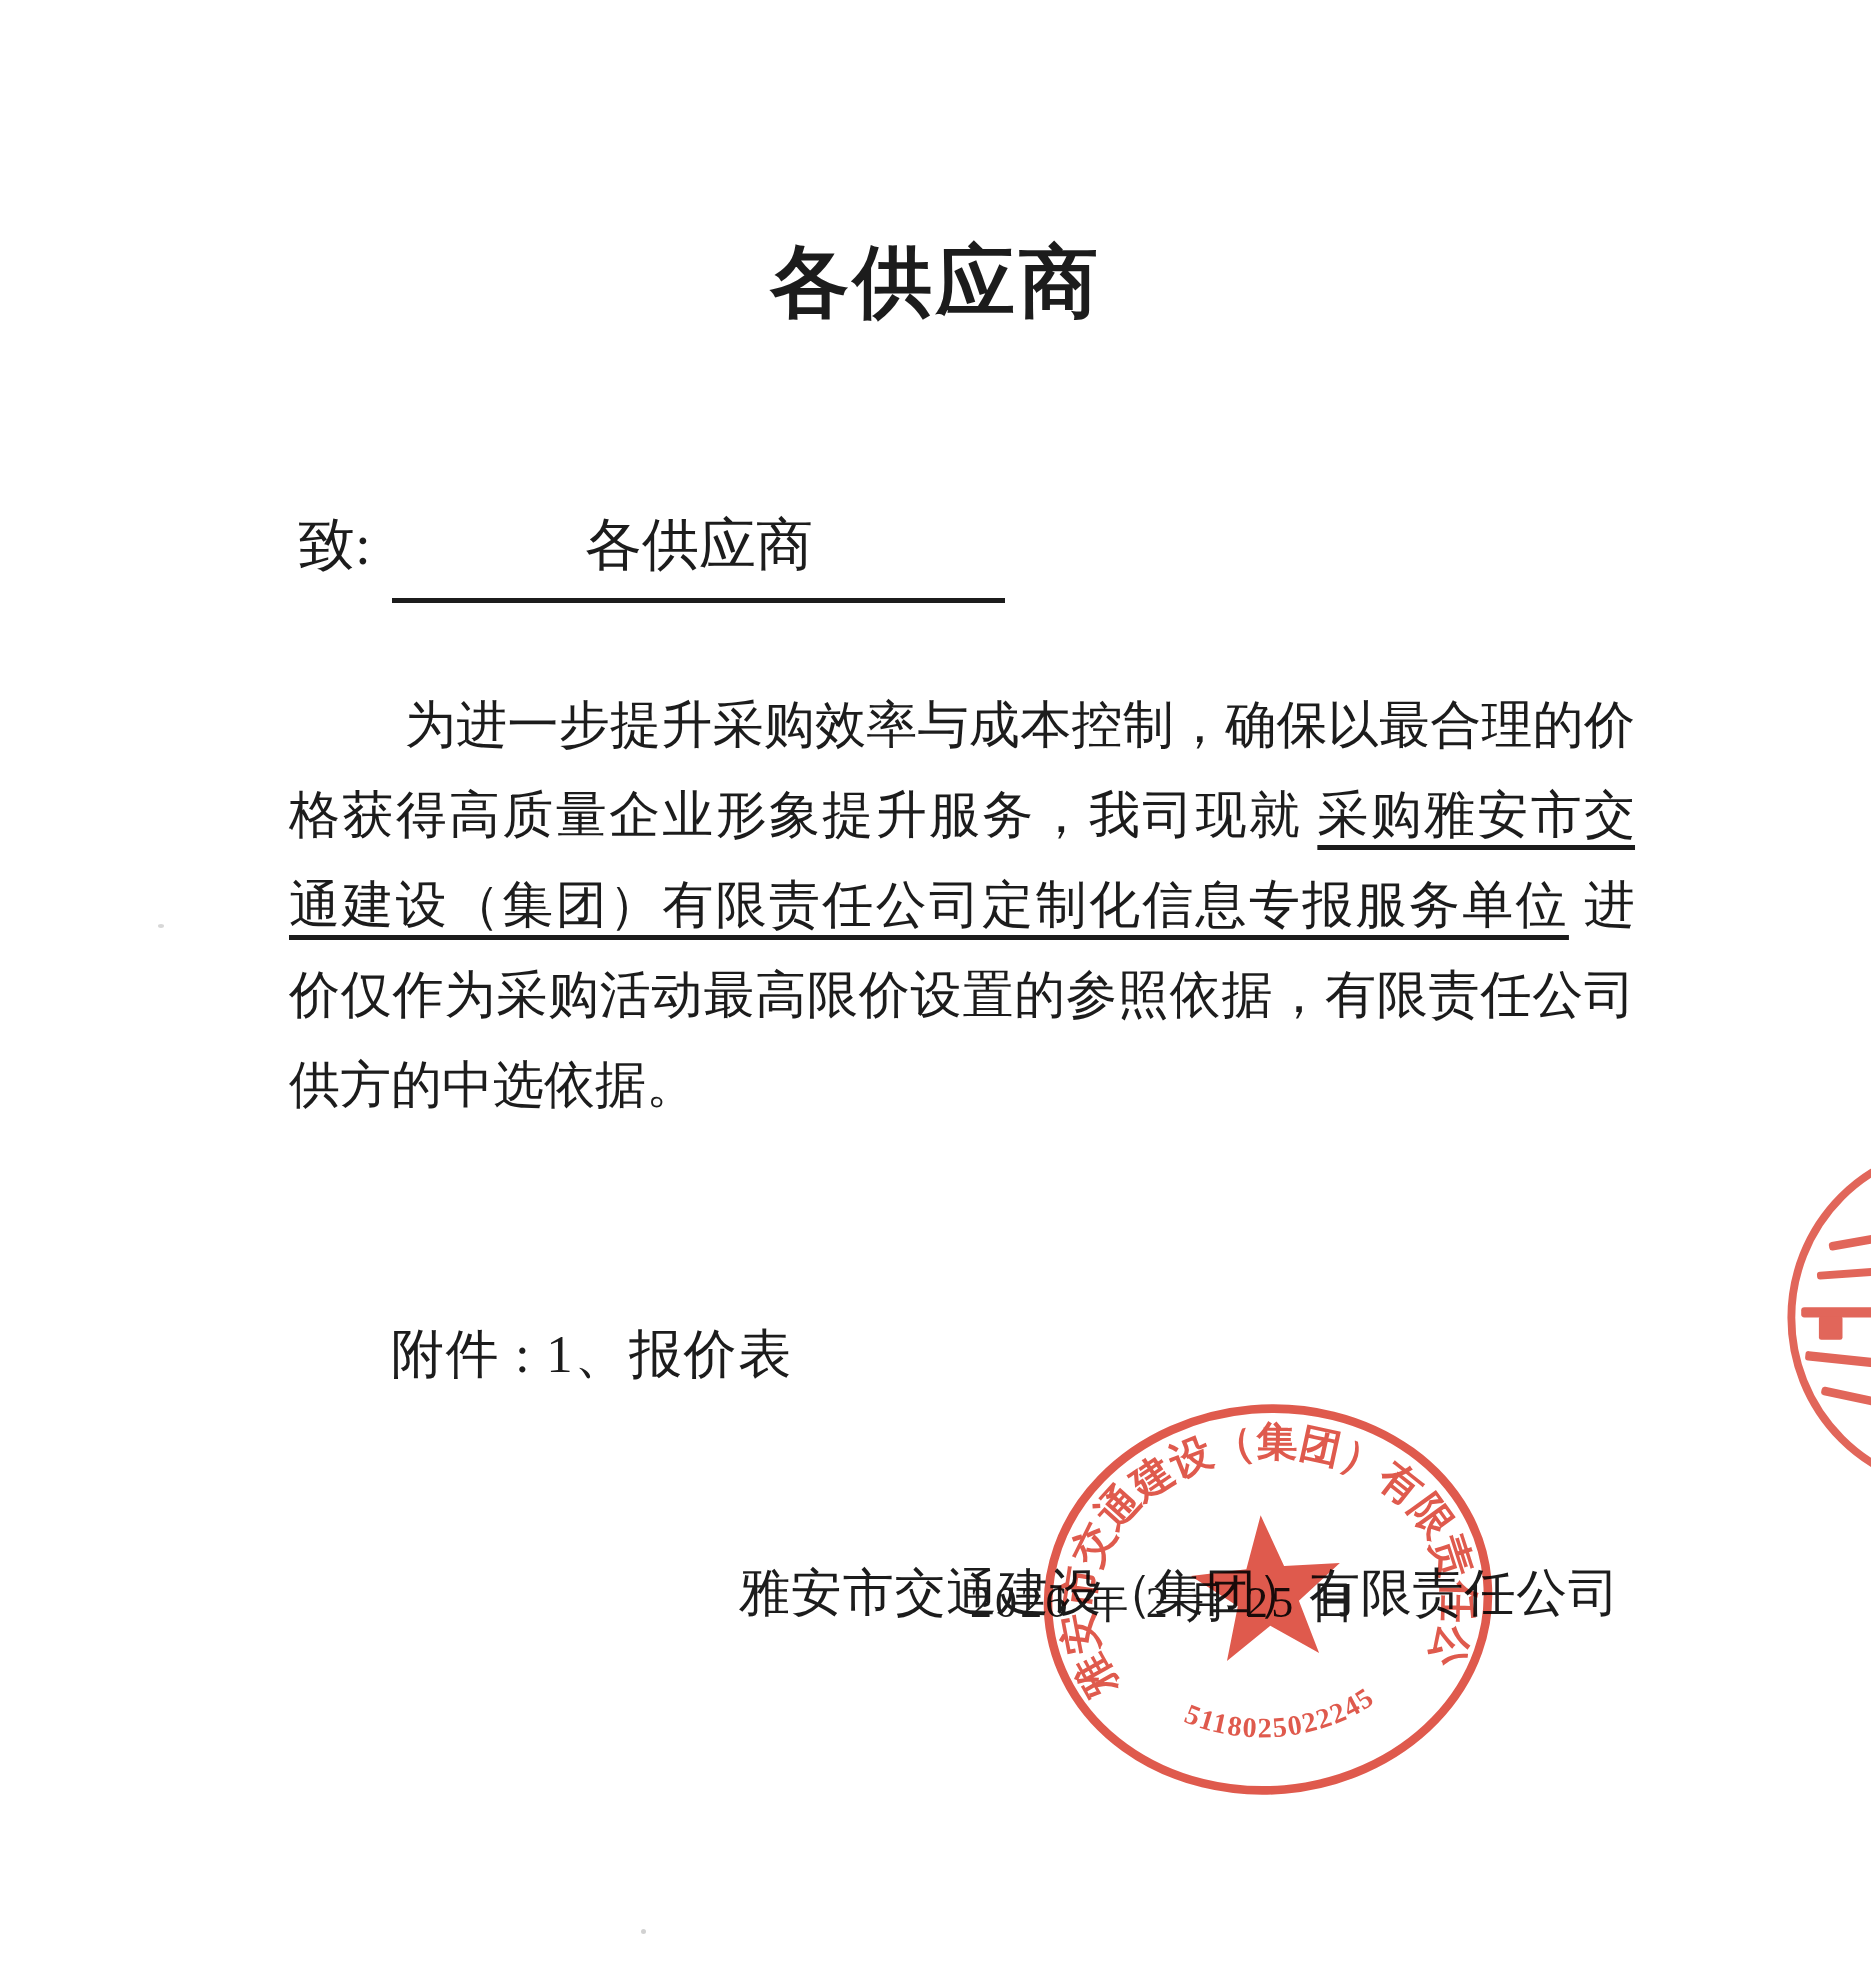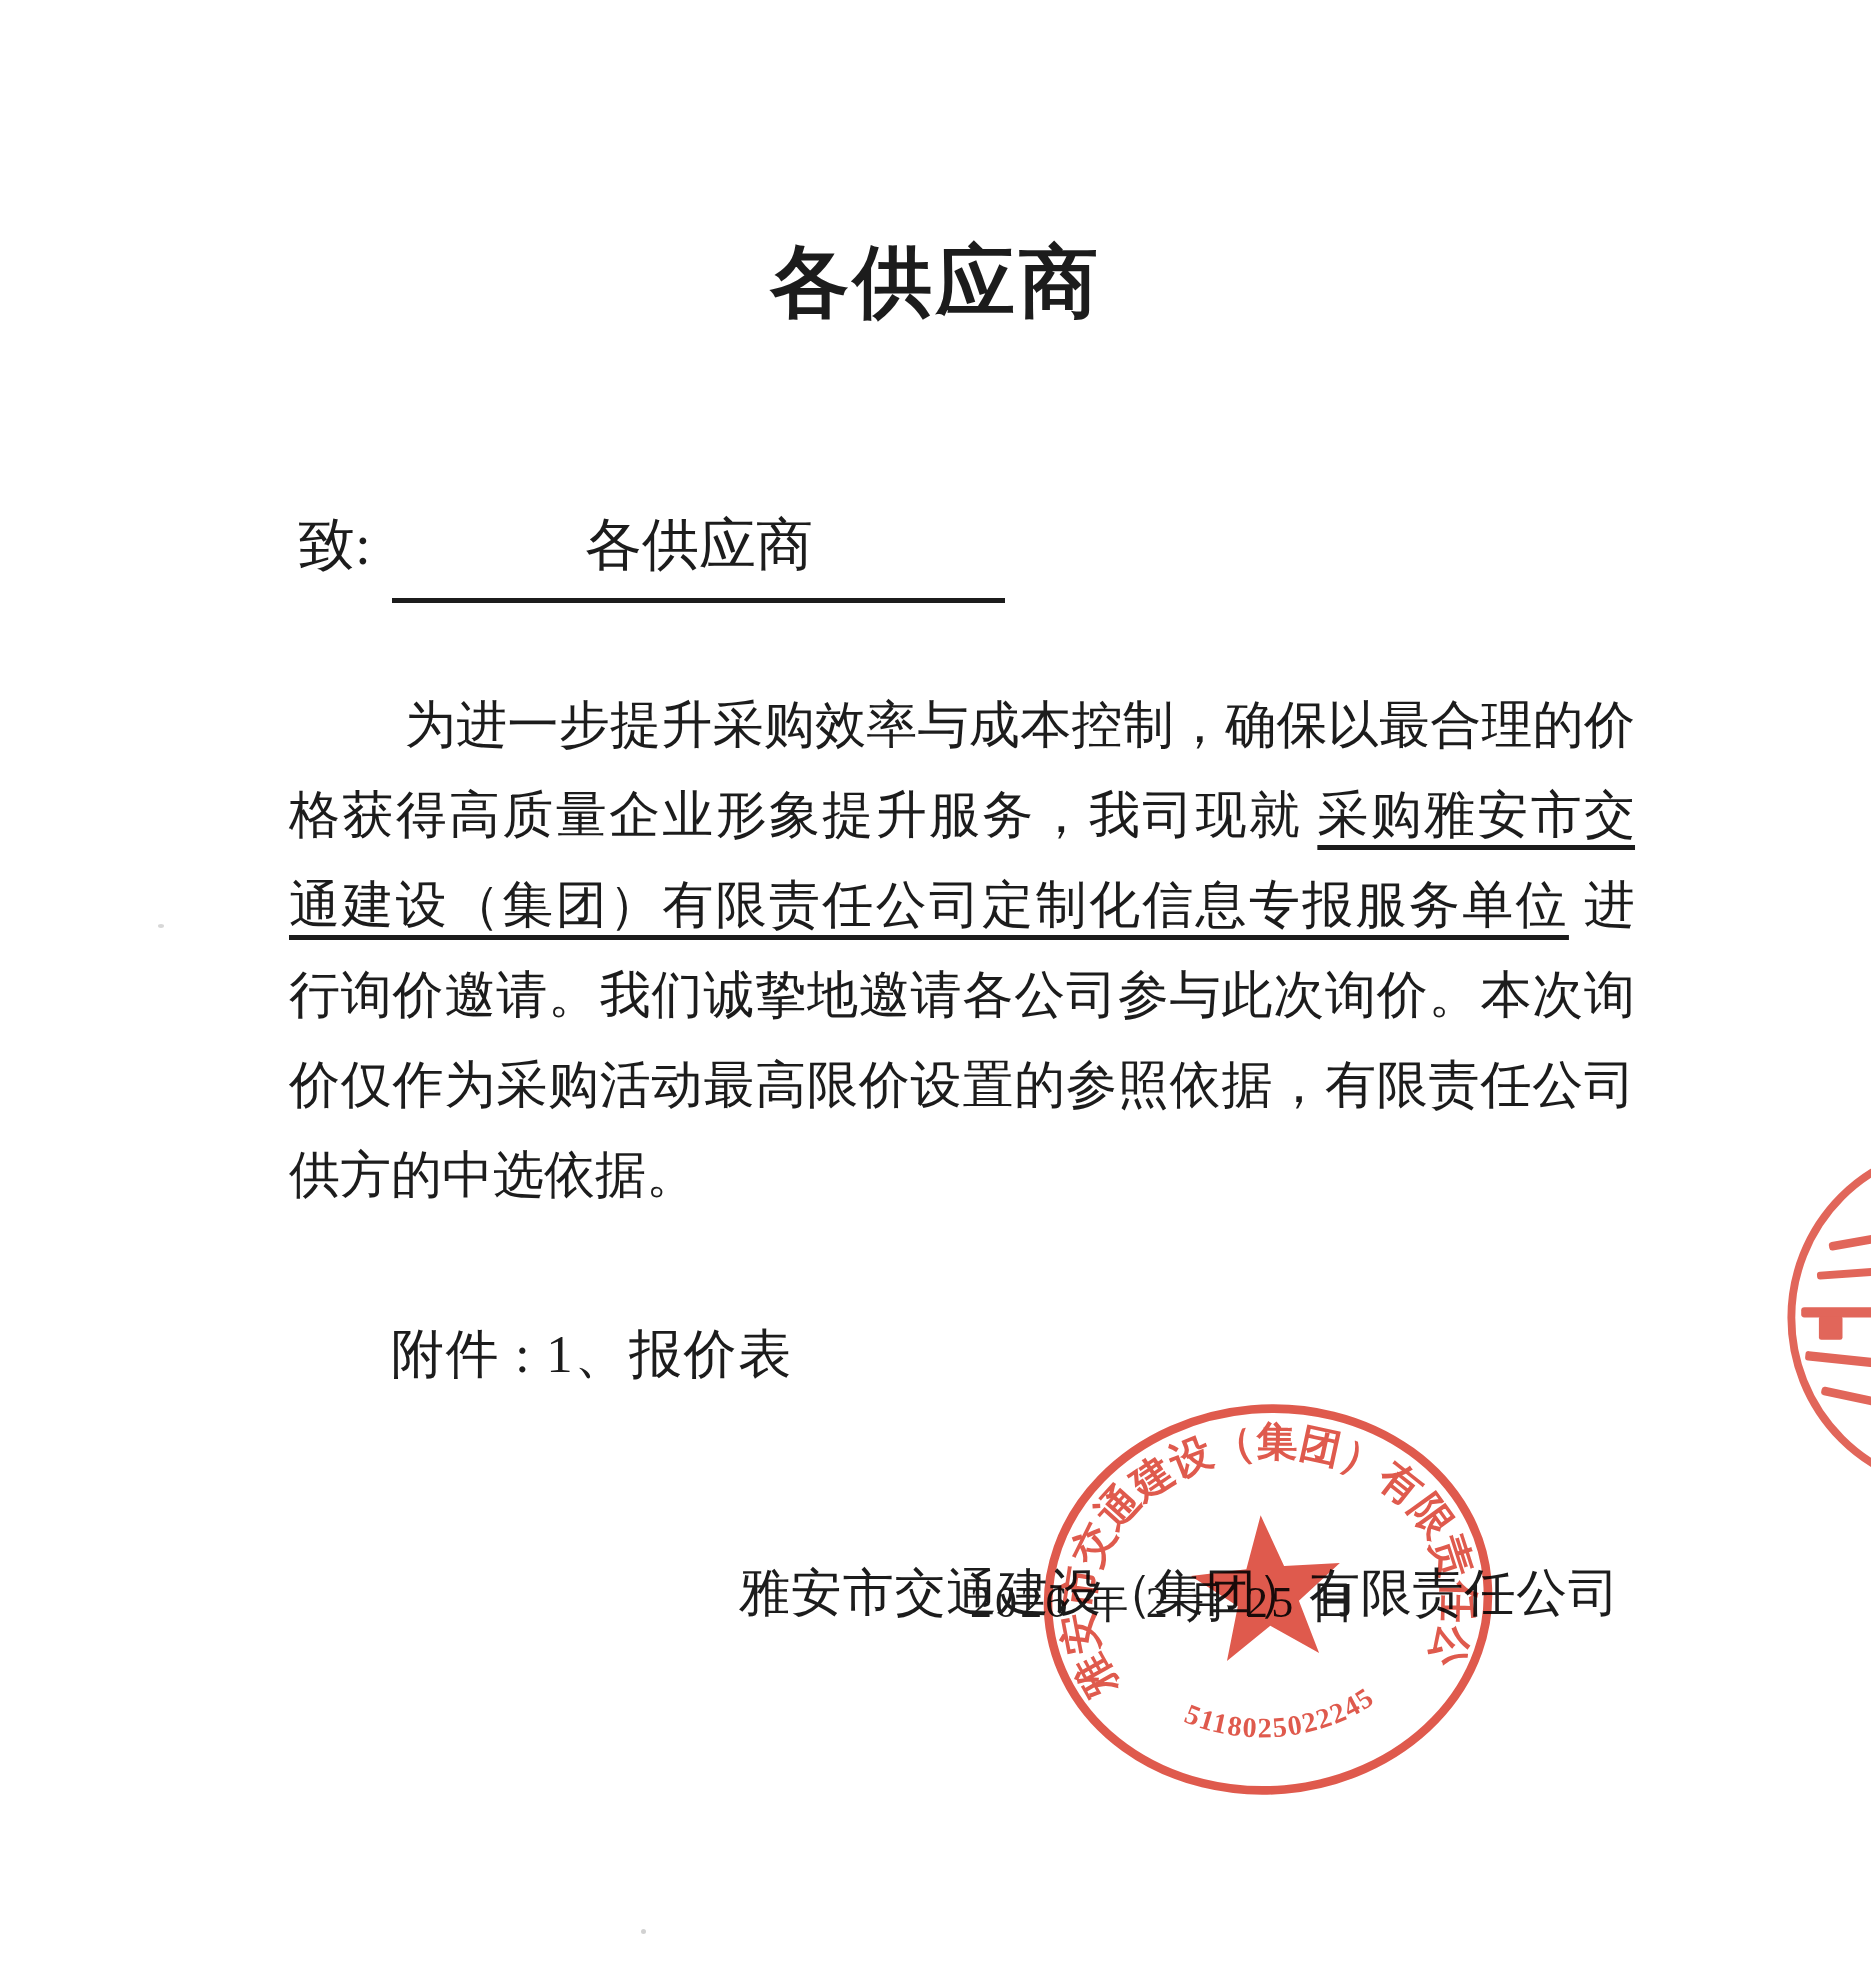--- a/index.html
+++ b/index.html
@@ -139,21 +139,20 @@
   <h1 class="title">各供应商</h1>
 
   <div class="to-line">
     <span>致:</span><span class="to-underline">各供应商</span>
   </div>
 
   <div class="para">
     <div class="line first"><span>为进一步提升采购效率与成本控制，确保以最合理的价</span></div>
     <div class="line"><span>格获得高质量企业形象提升服务，我司现就 </span><span class="u">采购雅安市交</span></div>
     <div class="line"><span class="u">通建设（集团）有限责任公司定制化信息专报服务单位</span><span> 进</span></div>
-    <div class="line"><span>行询价邀请。我们诚挚地邀请各公司参与此次询价。本次询</span></div>
     <div class="line"><span>价仅作为采购活动最高限价设置的参照依据，有限责任公司</span></div>
     <div class="line last"><span>供方的中选依据。</span></div>
   </div>
 
   <div class="attachment">附件 : 1、报价表</div>
 
   <div class="sig-company">雅安市交通建设（集团）有限责任公司</div>
   <div class="sig-date">2026 年 2 月 25 日</div>
 
   <div class="stamp">

